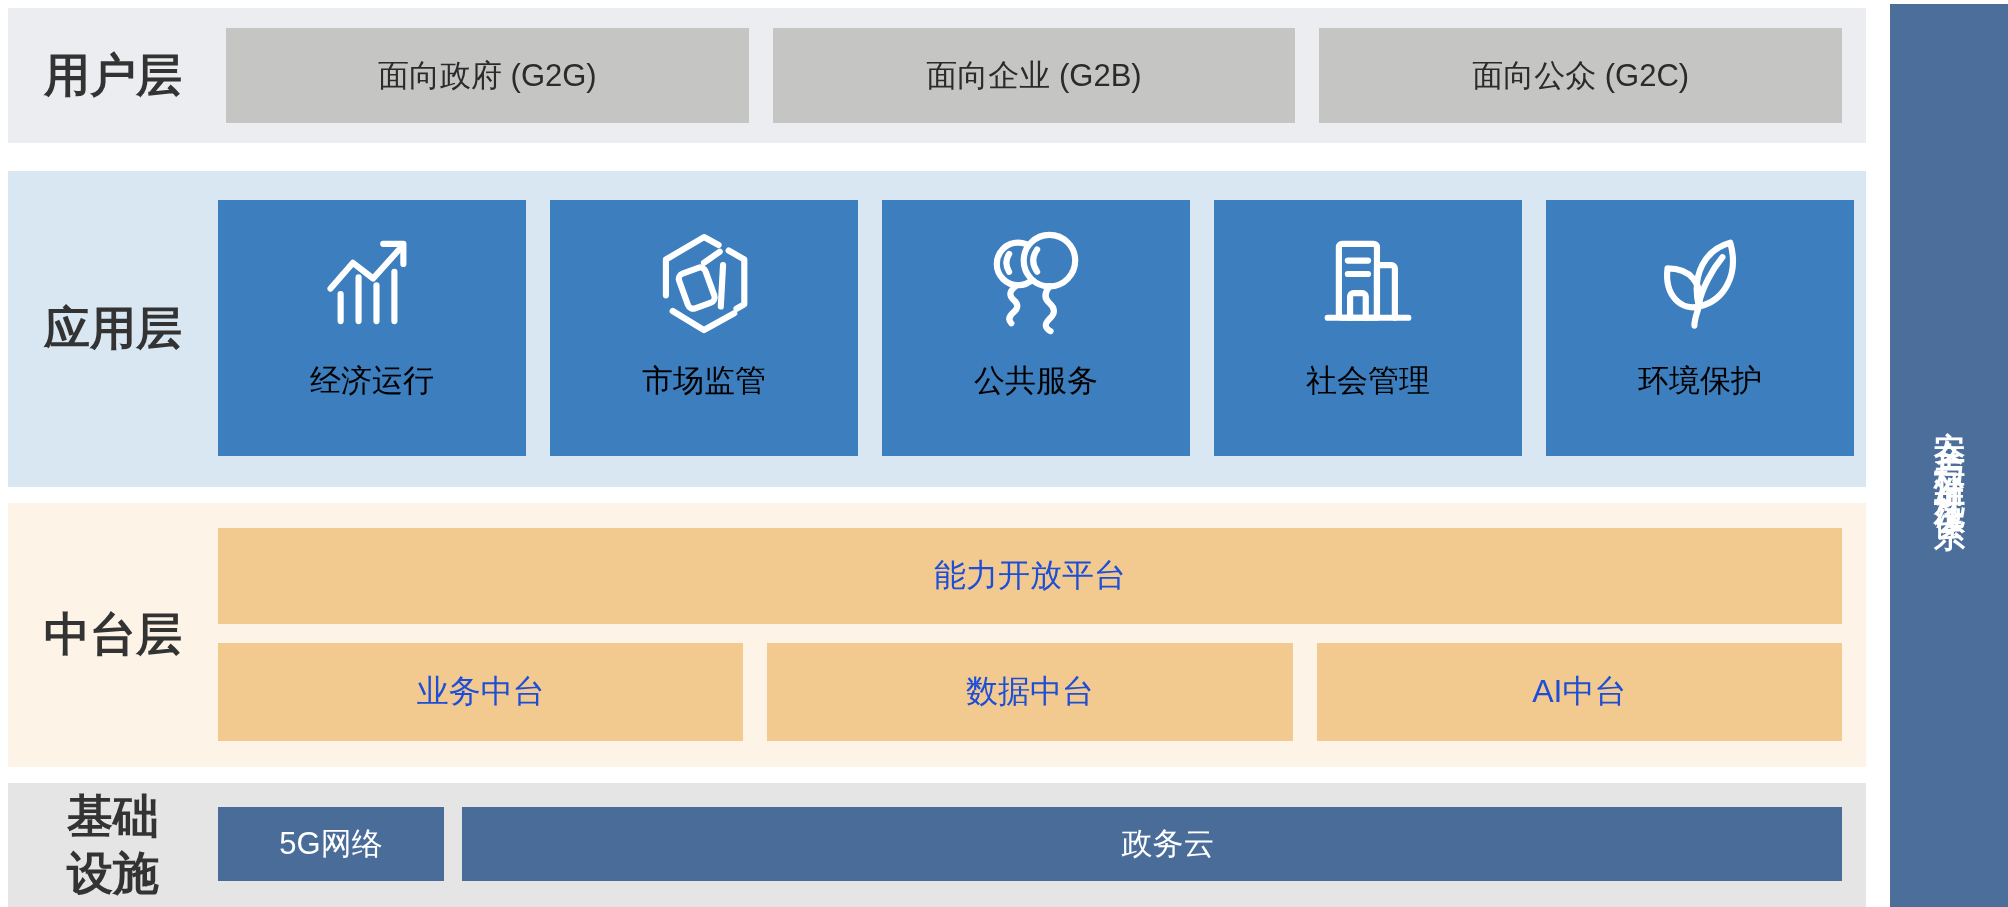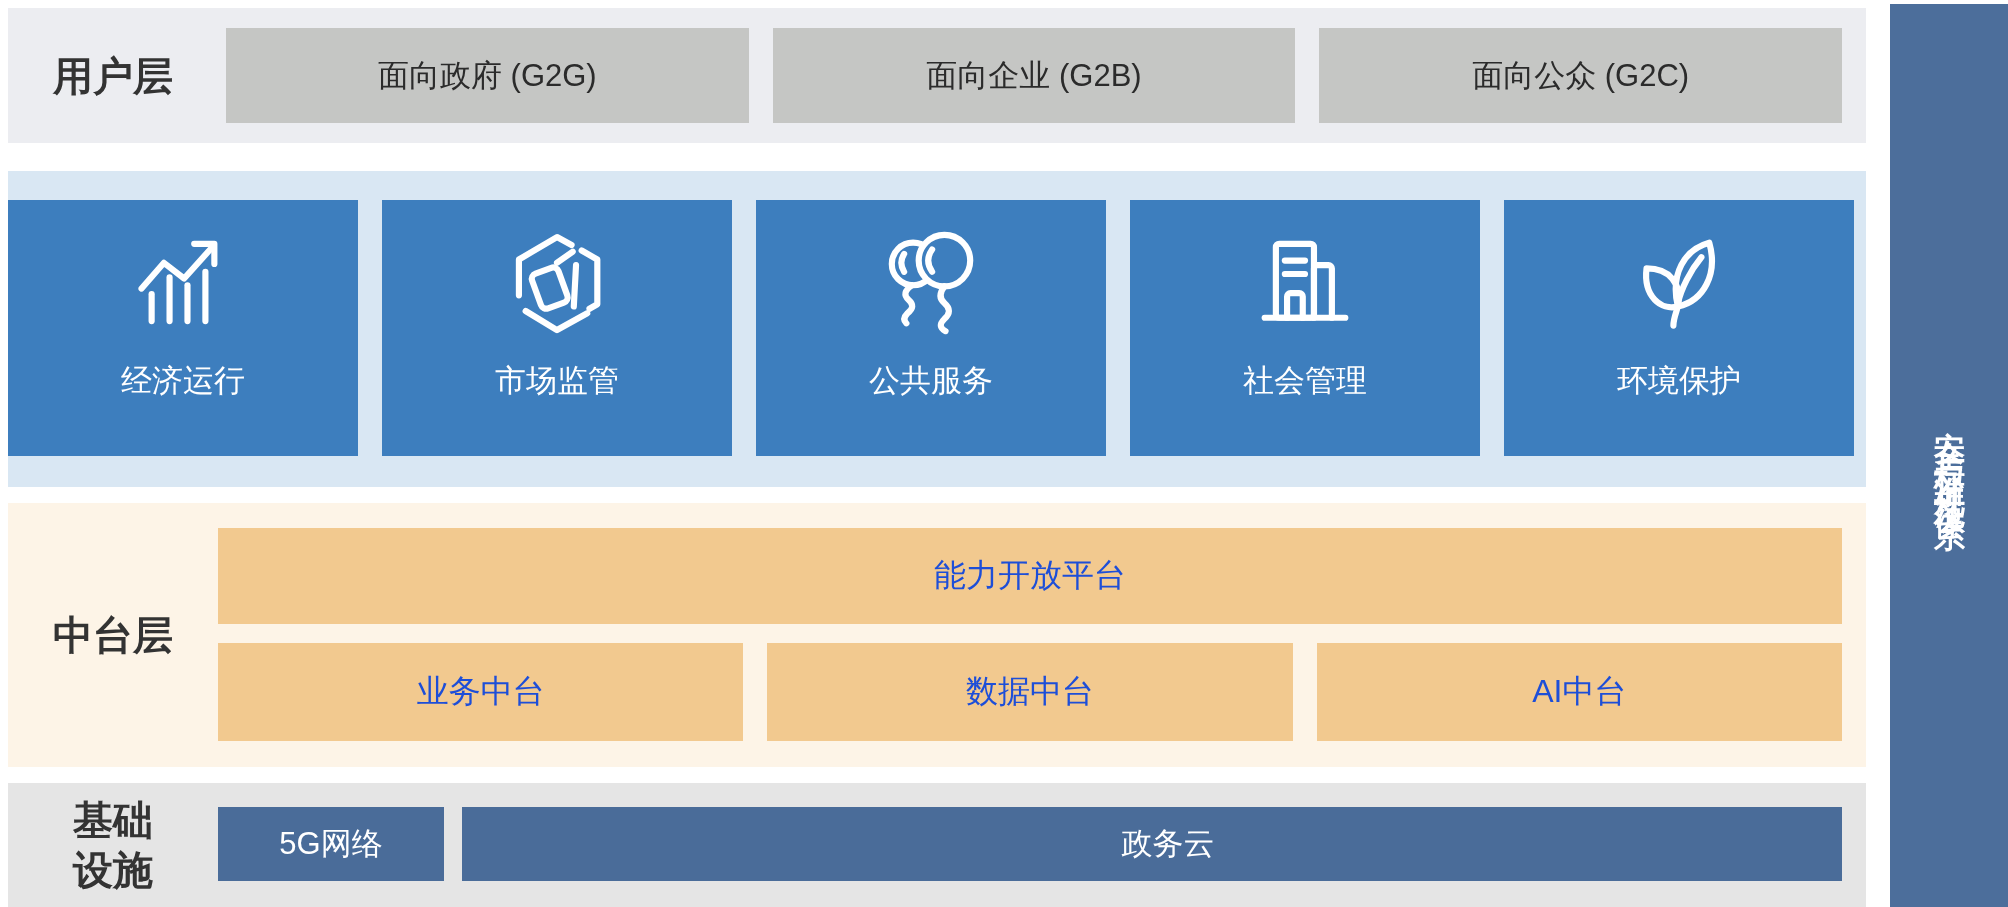--- a/index.html
+++ b/index.html
@@ -7,21 +7,21 @@
     position:relative;
     width:2008px;height:907px;
     background:#ffffff;
     font-family:"Liberation Sans",sans-serif;
     overflow:hidden;
   }
   .band{position:absolute;left:8px;width:1858px;display:flex;align-items:stretch;}
   .band-label{
     width:210px;flex:0 0 210px;
     display:flex;align-items:center;justify-content:center;
-    font-size:40px;font-weight:700;color:#333333;
+    font-size:46px;font-weight:700;color:#333333;
     line-height:1.25;text-align:center;
   }
   .band-label.two-line{padding:0 40px;box-sizing:border-box;}
   .band-label.two-line span{display:block;width:2.1em;}
 
   
   .band-user{top:8px;height:135px;background:#ecedf1;}
   .row3{flex:1;display:flex;gap:24px;padding:20px 24px 20px 8px;box-sizing:border-box;}
   .gray-box{
     flex:1;background:#c5c6c4;
@@ -30,21 +30,21 @@
   }
 
   
   .band-app{top:171px;height:316px;background:#d9e7f3;}
   .cards{flex:1;display:flex;gap:24px;padding:29px 12px 31px 0;box-sizing:border-box;}
   .app-card{
     flex:1;background:#3d7ebe;
     display:flex;flex-direction:column;align-items:center;
   }
   .app-card .icon{margin-top:24px;height:118px;display:flex;align-items:center;justify-content:center;}
-  .app-card .card-label{margin-top:18px;font-size:31px;color:#ffffff;}
+  .app-card .card-label{margin-top:18px;font-size:31px;color:#000000;}
   .icon svg{display:block;}
 
   
   .band-platform{top:503px;height:264px;background:#fdf4e7;}
   .platform-content{flex:1;position:relative;padding-right:24px;}
   .orange-box{
     background:#f2c98f;display:flex;align-items:center;justify-content:center;
     font-size:32px;color:#1d4ed8;
   }
   .platform-top{position:absolute;left:0;right:24px;top:25px;height:96px;}
@@ -81,20 +81,21 @@
   <div class="band band-user">
     <div class="band-label">用户层</div>
     <div class="row3">
       <div class="gray-box">面向政府 (G2G)</div>
       <div class="gray-box">面向企业 (G2B)</div>
       <div class="gray-box">面向公众 (G2C)</div>
     </div>
   </div>
 
   <div class="band band-app">
+    <div class="band-label">应用层</div>
     <div class="cards">
 
       <div class="app-card">
         <span class="icon">
           <svg width="112" height="112" viewBox="0 0 100 100" fill="none" stroke="#ffffff" stroke-width="5.5" stroke-linecap="round" stroke-linejoin="round">
             <path d="M13,55 L33,32 L51,46 L77,17"></path>
             <polyline points="60,15 78,15 78,33"></polyline>
             <path d="M22,60 V84"></path>
               <path d="M38,45 V84"></path>
               <path d="M54,52 V84"></path>

